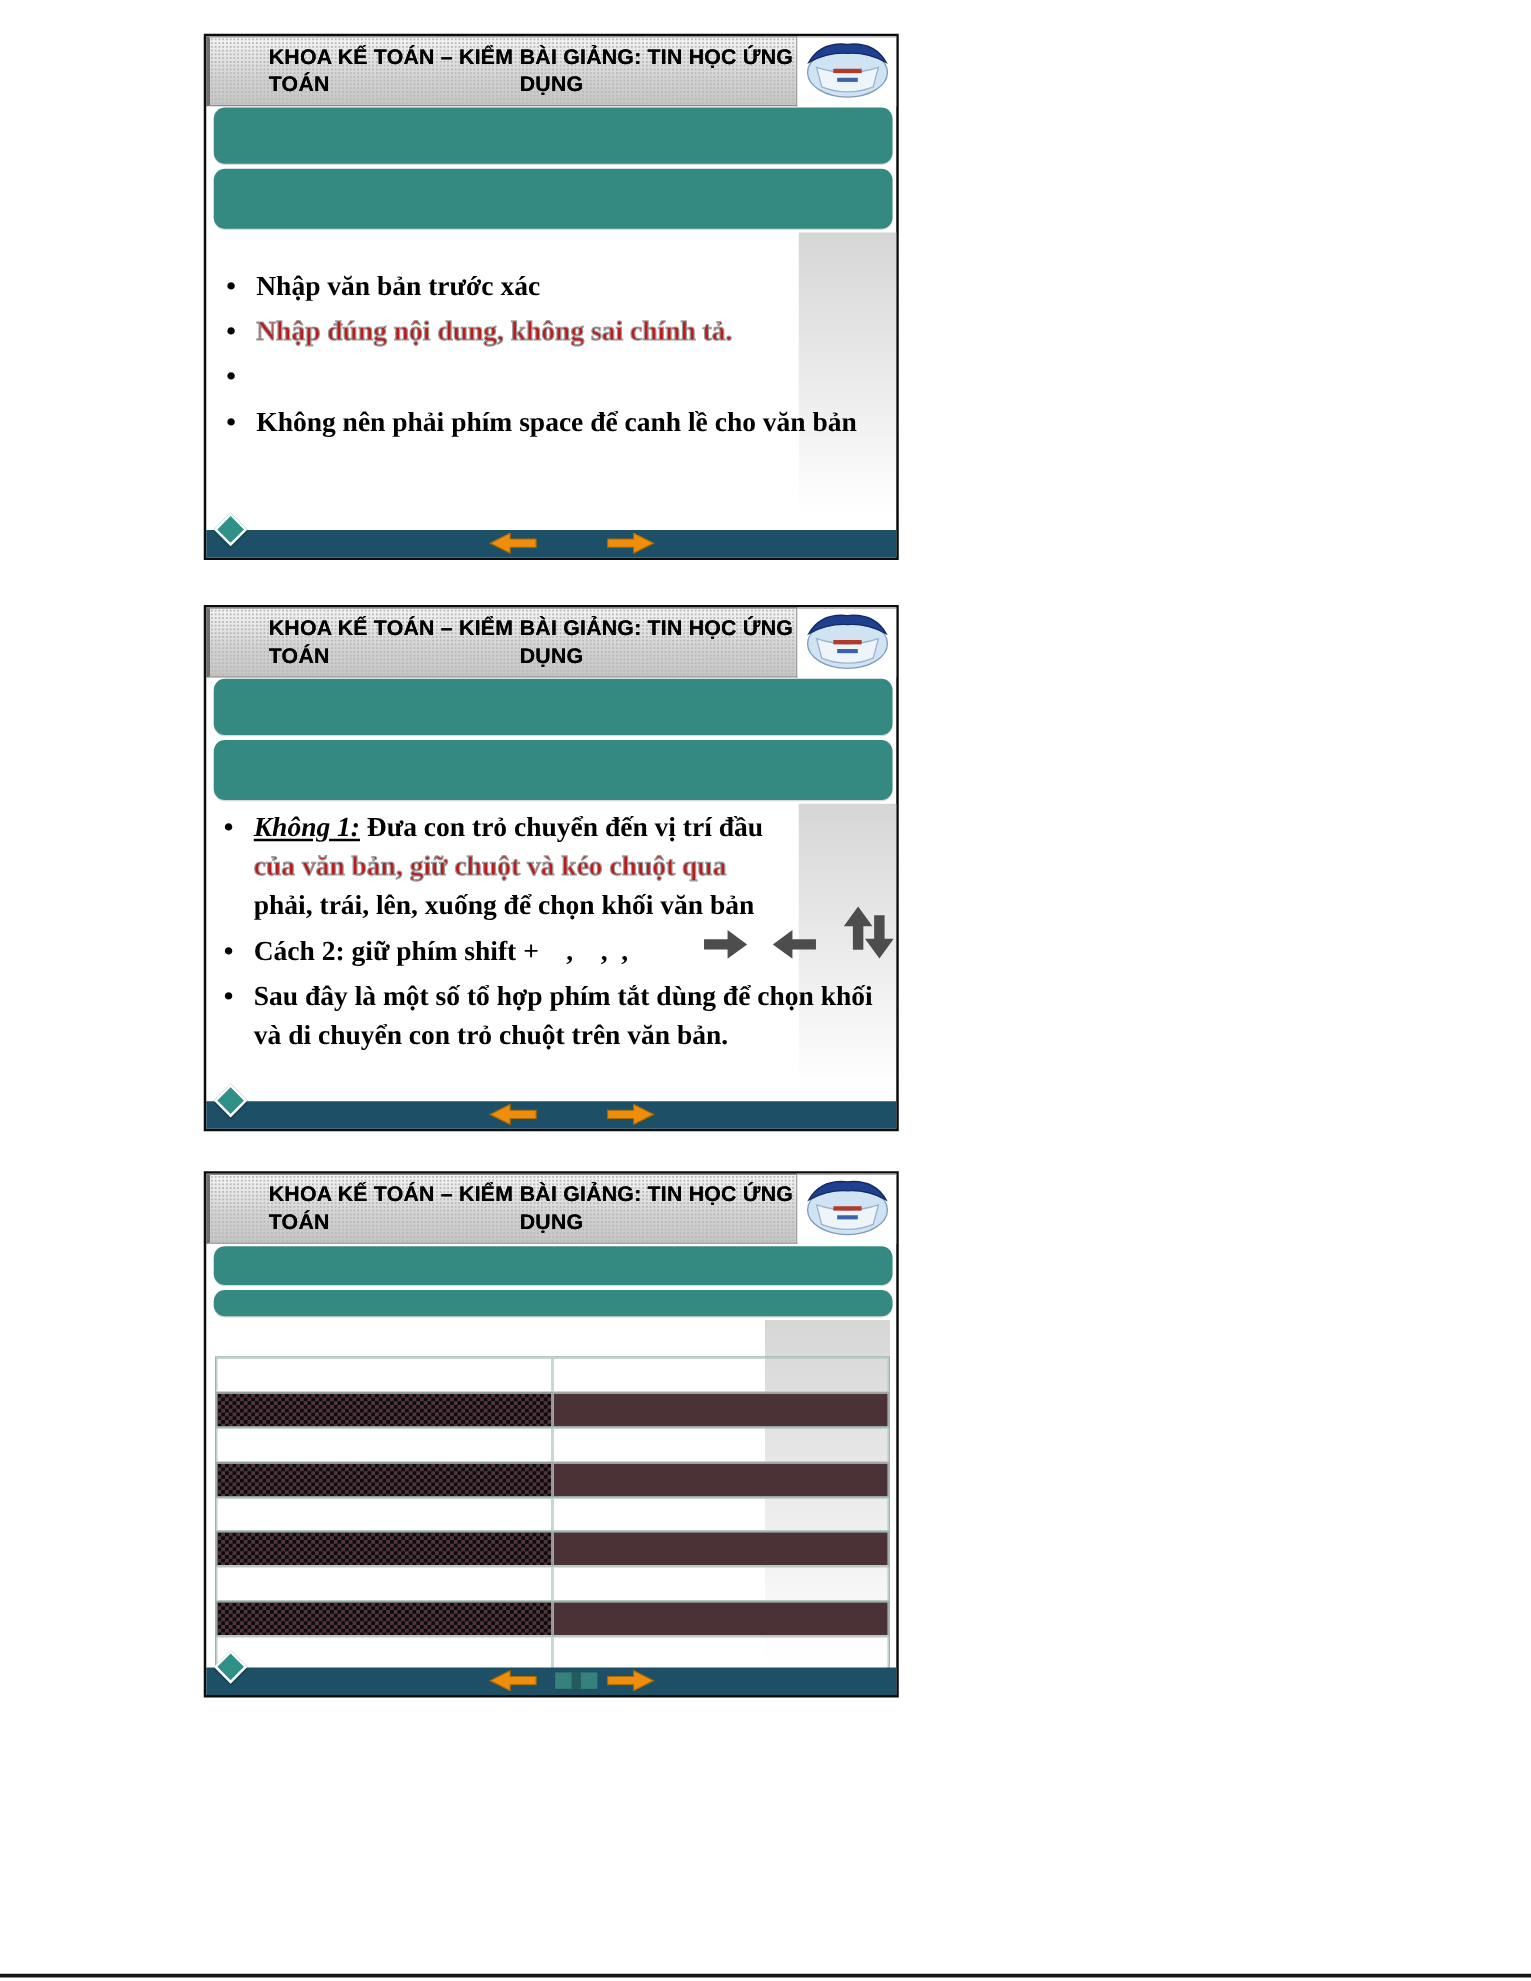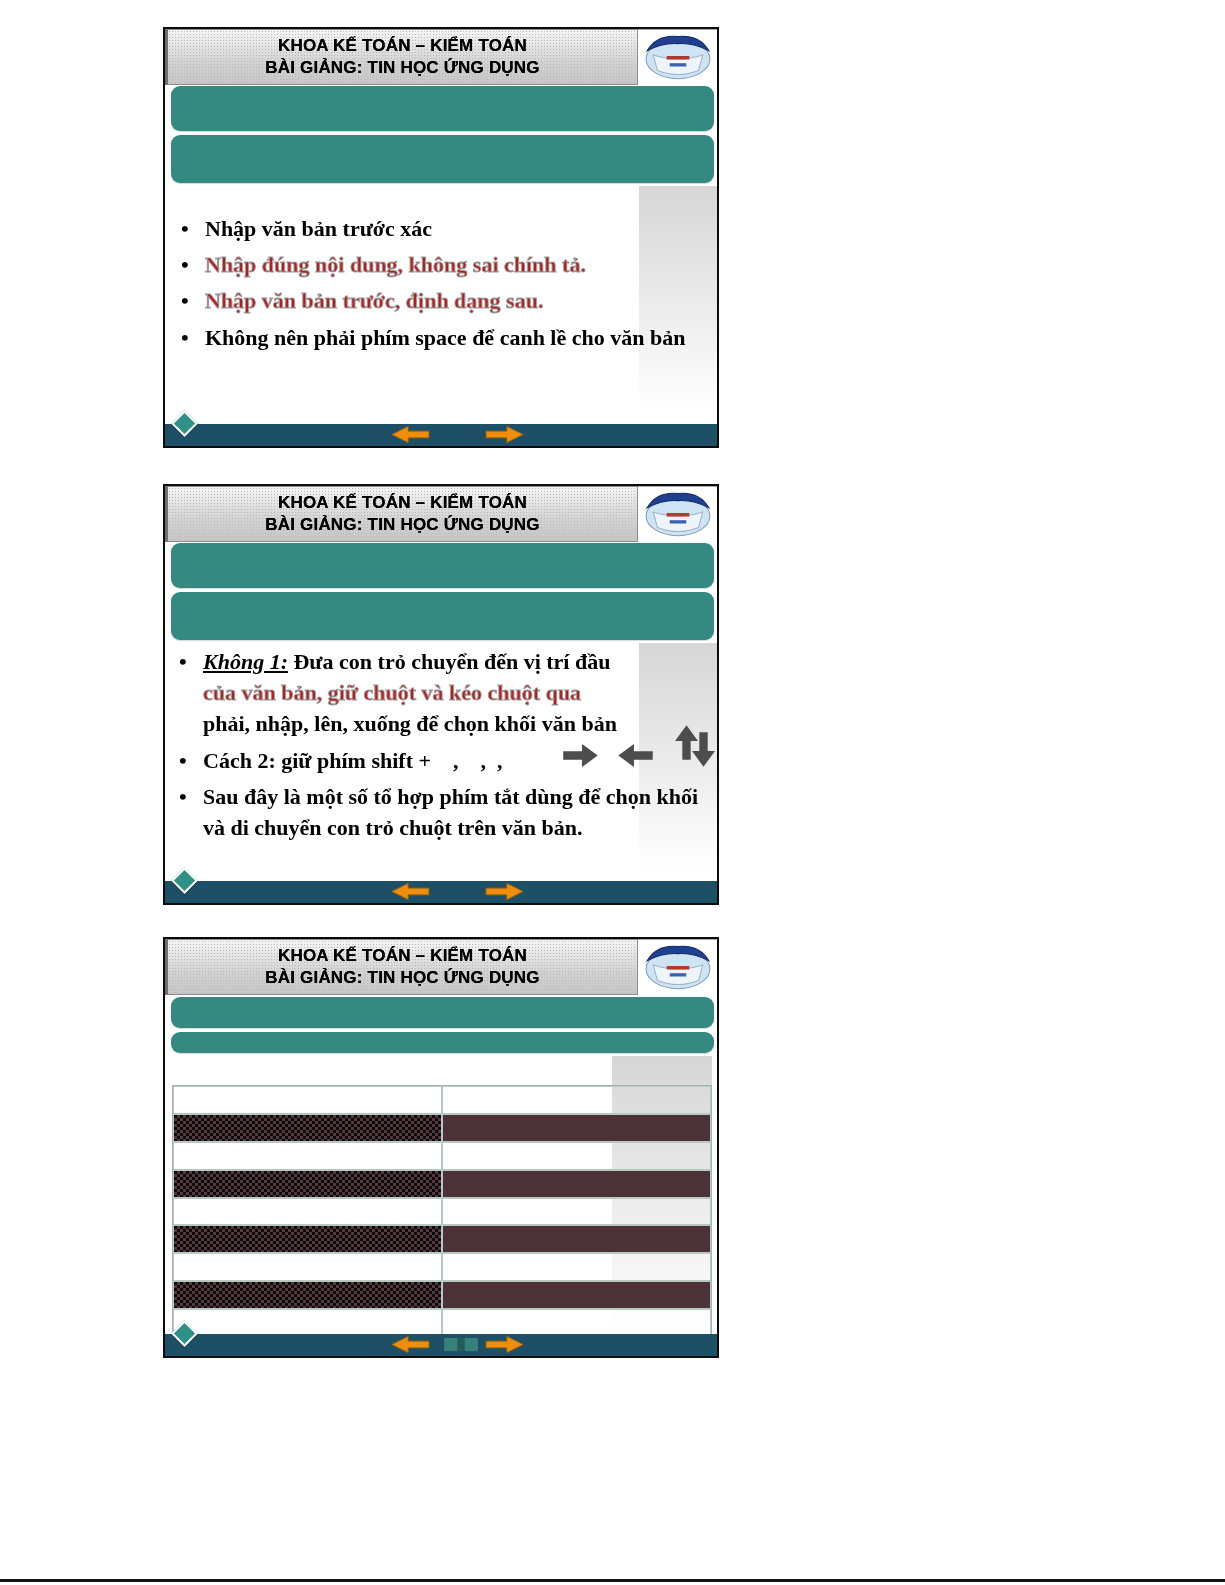--- a/index.html
+++ b/index.html
@@ -11,21 +11,21 @@
   .slide{position:absolute;left:163px;width:556px;height:421px;background:#fff;
          border:2px solid #0c0c0c;box-sizing:border-box;}
   .slide1{top:27px;} .slide2{top:484px;} .slide3{top:937px;}
 
   
   .hdr{position:absolute;top:0;left:0;right:0;height:56px;display:flex;}
   .hdr-band{flex:1;min-width:0;border:1px solid #8a8a8a;border-left:3px solid #6e6e6e;
             background-image:radial-gradient(#b9b9b9 0.7px, transparent 0.8px),
                              linear-gradient(#f5f5f5,#d2d2d2 60%,#c6c6c6);
             background-size:3px 3px,100% 100%;
-            display:flex;flex-direction:column;justify-content:center;align-items:center;}
+            display:flex;flex-direction:row;justify-content:center;align-items:center;padding-left:47px;}
   .hdr-line{font-weight:bold;font-size:17px;line-height:1.28;color:#000;letter-spacing:.2px;
             text-shadow:0 0 0 #000;}
   .hdr-logo{width:79px;background:#fff;display:flex;align-items:center;justify-content:center;
             border-top:1px solid #aaa;}
 
   
   .bar{position:absolute;left:6px;right:3px;background:#348a80;border-radius:9px;
        box-shadow:0 1px 0 rgba(0,0,0,.15);}
   .slide1 .bar-a,.slide2 .bar-a{top:57px;height:45px;}
   .slide1 .bar-b,.slide2 .bar-b{top:106px;height:48px;}
@@ -111,21 +111,20 @@
           <span class="dot">•</span>
           <span class="btext">Nhập văn bản trước xác</span>
         </div>
         <div class="bullet">
           <span class="dot">•</span>
           <span class="btext ghost">Nhập đúng nội dung, không sai chính tả.</span>
         </div>
         <div class="bullet">
           <span class="dot">•</span>
           <span class="btext ghost">
-            <div>Nhập văn bản trước, định dạng sau.</div>
           </span>
         </div>
         <div class="bullet">
           <span class="dot">•</span>
           <span class="btext">Không nên phải phím space để canh lề cho văn bản</span>
         </div>
       </div>
     </div>
 
     <div class="ftr">
@@ -165,21 +164,21 @@
     <div class="bar bar-b"></div>
     <div class="strip"></div>
 
     <div class="content">
       <div class="bullets">
         <div class="bullet">
           <span class="dot">•</span>
           <span class="btext">
             <span class="lbl">Không 1:</span><span> Đưa con trỏ chuyển đến vị trí đầu</span>
             <div class="ghost">của văn bản, giữ chuột và kéo chuột qua</div>
-            <div>phải, nhập, lên, xuống để chọn khối văn bản</div>
+            <div>phải, trái, lên, xuống để chọn khối văn bản</div>
           </span>
         </div>
         <div class="bullet">
           <span class="dot">•</span>
           <span class="btext">
             <span class="lbl2">Cách 2:</span><span> giữ phím shift +</span><span class="commas">    ,    ,  , </span>
           </span>
         </div>
         <div class="bullet">
           <span class="dot">•</span>

